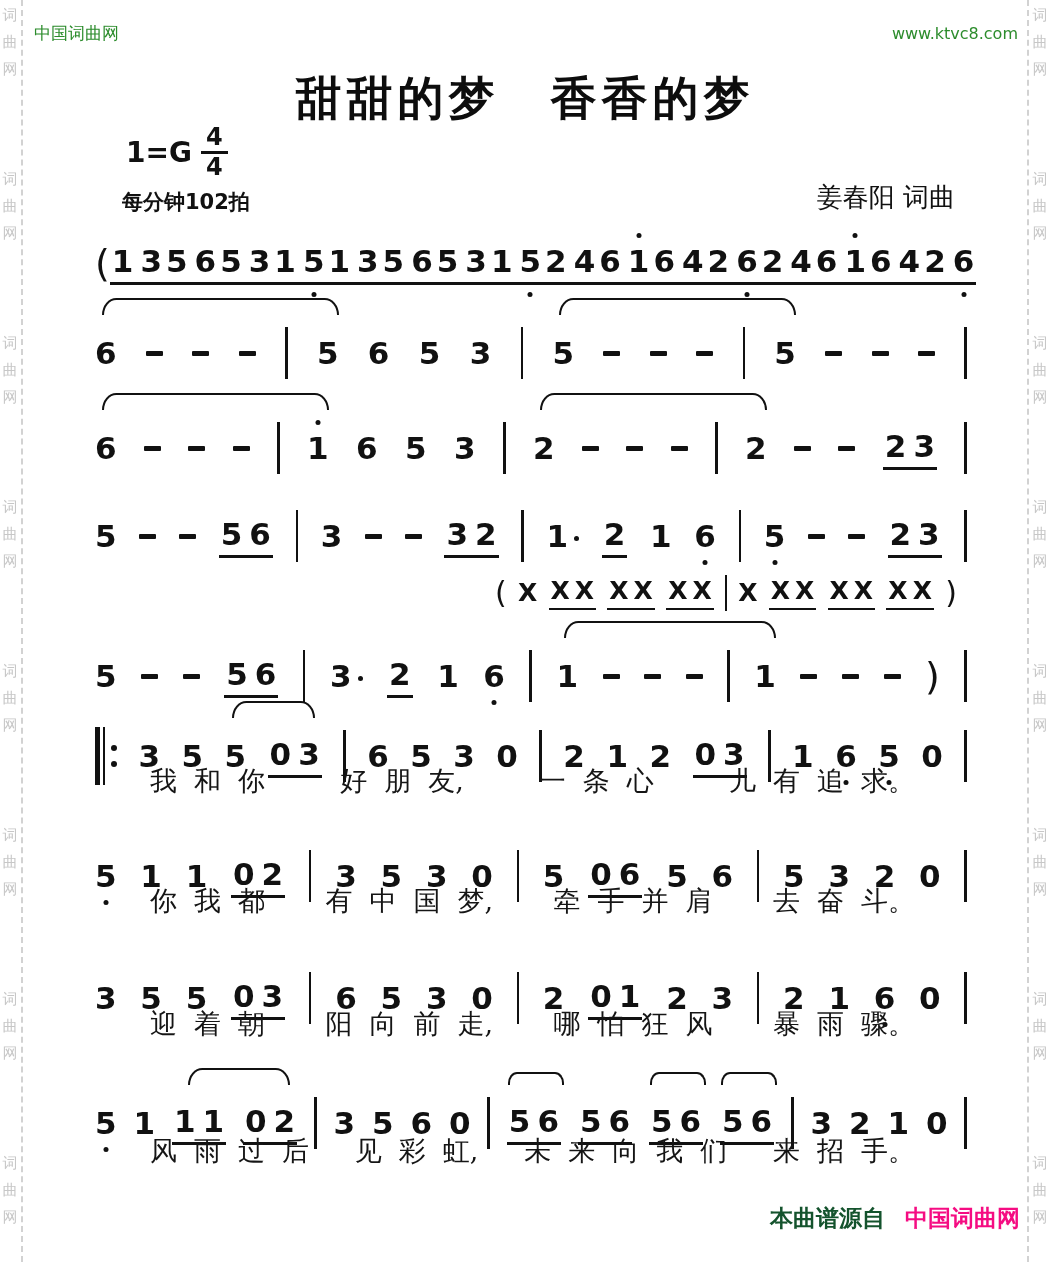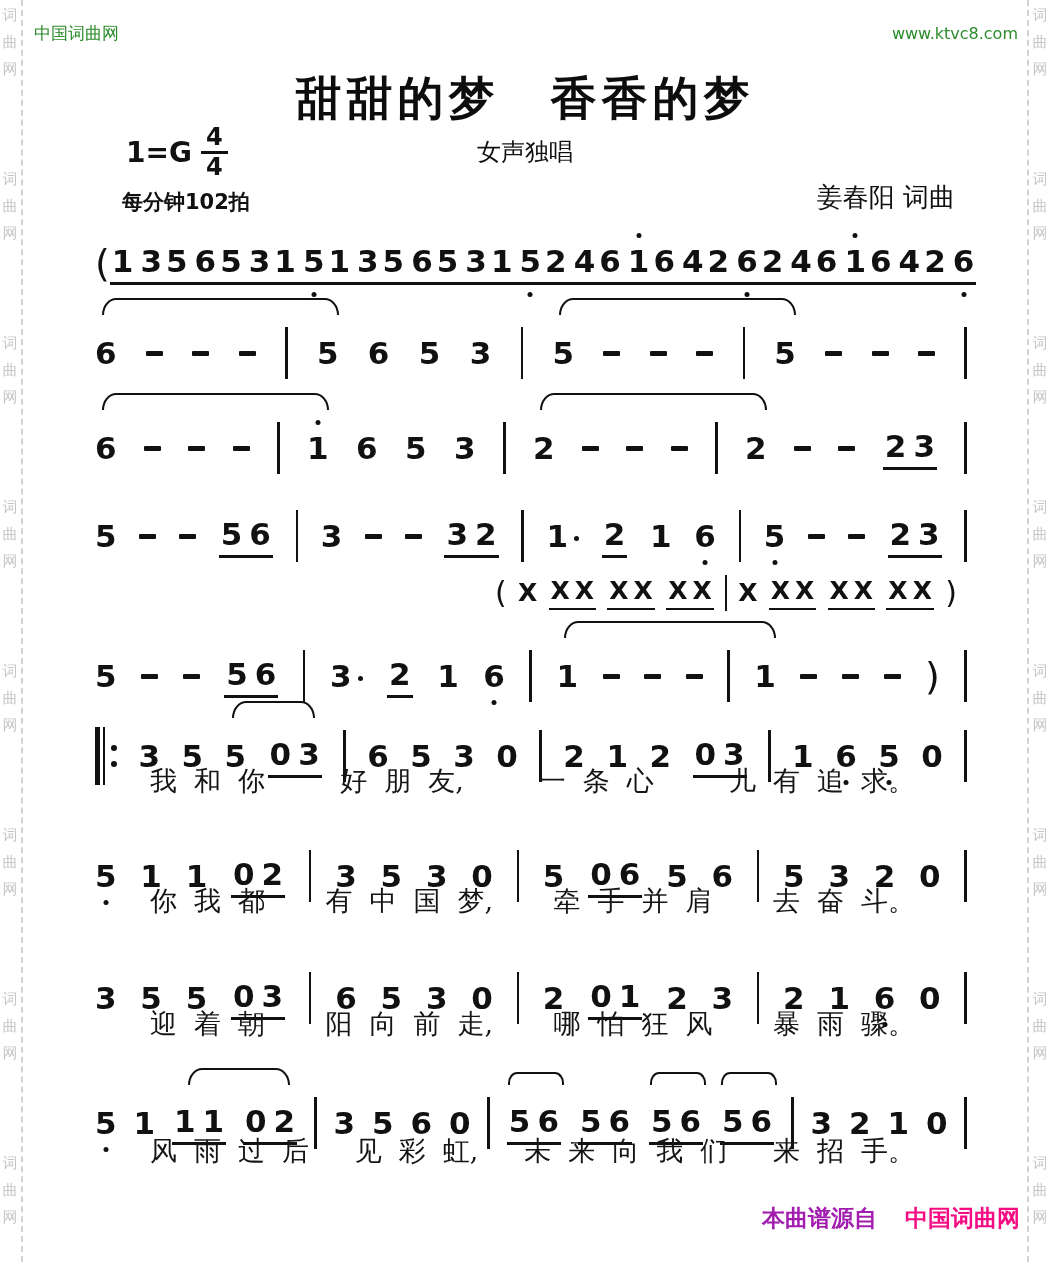--- a/index.html
+++ b/index.html
@@ -58,21 +58,21 @@
   .perc .grp{border-bottom-width:2.5px;gap:5px;}
   .perc .par{font-size:30px;line-height:32px;}
   
   .lyrics{position:absolute;left:105px;width:845px;box-sizing:border-box;padding:0 35px 0 45px;
           display:flex;justify-content:space-between;font-family:"DejaVu Serif",serif;}
   .ly1{top:765px;}.ly2{top:885px;}.ly3{top:1008px;}.ly4{top:1135px;}
   .lgroup{display:flex;gap:17px;}
   .lchar{font-size:27px;line-height:32px;color:#151515;}
   
   .footer{position:absolute;right:30px;top:1203px;font-size:23px;font-weight:700;}
-  .f-black{color:#a21caf;margin-right:28px;}
+  .f-black{color:#14532d;margin-right:20px;}
   .f-pink{color:#f50c82;}
 </style>
 </head>
 <body>
 
 <div class="page">
 
   <div class="wm wm-left">
       <span class="wgroup">
         <span class="wchar">词</span>
@@ -157,21 +157,20 @@
         <span class="wchar">词</span>
         <span class="wchar">曲</span>
         <span class="wchar">网</span>
       </span>
     </div>
 
   <div class="hdr-left">中国词曲网</div>
   <div class="hdr-right">www.ktvc8.com</div>
 
   <h1 class="title">甜甜的梦　香香的梦</h1>
-  <div class="subtitle">女声独唱</div>
 
   <div class="keysig">
     <span class="keyprefix">1=G</span>
     <span class="frac">
       <span class="ft">4</span>
       <span class="fb">4</span>
     </span>
   </div>
   <div class="tempo">每分钟102拍</div>
   <div class="credit">姜春阳 词曲</div>

